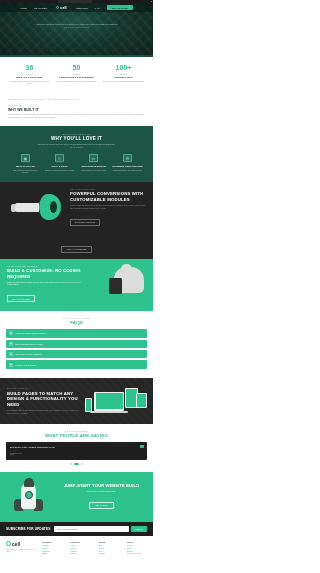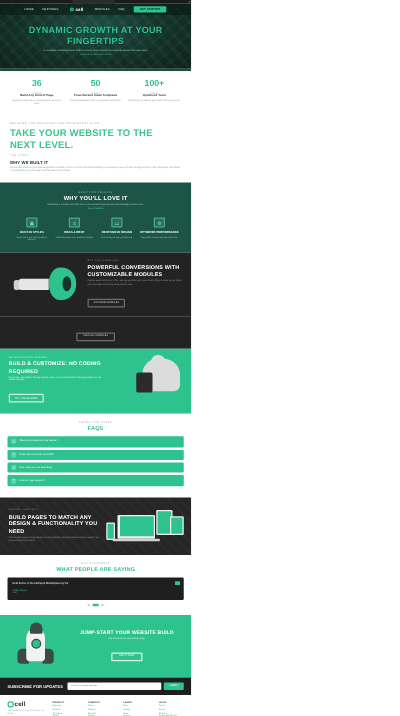--- a/index.html
+++ b/index.html
@@ -244,21 +244,20 @@
       <span class="nav-item">Features</span>
       <span class="nav-logo">
         <span class="mark"></span>
         <span class="word">cell</span>
       </span>
       <span class="nav-item">Modules</span>
       <span class="nav-item">FAQ</span>
       <span class="nav-cta">Get Started</span>
     </div>
     <div class="hero-body">
-      <div class="hero-title">DYNAMIC GROWTH AT YOUR FINGERTIPS</div>
       <div class="hero-sub">A complete marketing theme built to convert more visitors into leads and leads into customers.</div>
       <div class="hero-link">Learn more about the theme</div>
     </div>
   </div>
   <div class="strip-divider"></div>
 
   <div class="stats">
     <div class="stat">
       <div class="stat-num">36</div>
       <div class="stat-rule"></div>
@@ -274,21 +273,20 @@
     <div class="stat">
       <div class="stat-num">100+</div>
       <div class="stat-rule"></div>
       <div class="stat-label">Optimized Tools</div>
       <div class="stat-desc">Everything you need to grow traffic and conversions.</div>
     </div>
   </div>
 
   <div class="sec-white">
     <div class="eyebrow">Designed for Marketers and Developers Alike</div>
-    <div class="h2-big">TAKE YOUR WEBSITE TO THE NEXT LEVEL.</div>
     <div class="eyebrow" style="margin-top:4px">The Story</div>
     <div class="h3-dark">WHY WE BUILT IT</div>
     <div class="body-sm">We built this theme to give marketing teams complete control over their site without waiting on a developer. Every module is drag-and-drop, fully responsive, and tuned for performance so your pages load fast and convert better.</div>
   </div>
 
   <div class="sec-darkgreen">
     <div class="dg-eyebrow">Built For Results</div>
     <div class="dg-title">WHY YOU'LL LOVE IT</div>
     <div class="dg-sub">Everything is included out of the box so you can launch quickly and keep iterating on what works.</div>
     <div class="dg-link">See all features</div>

